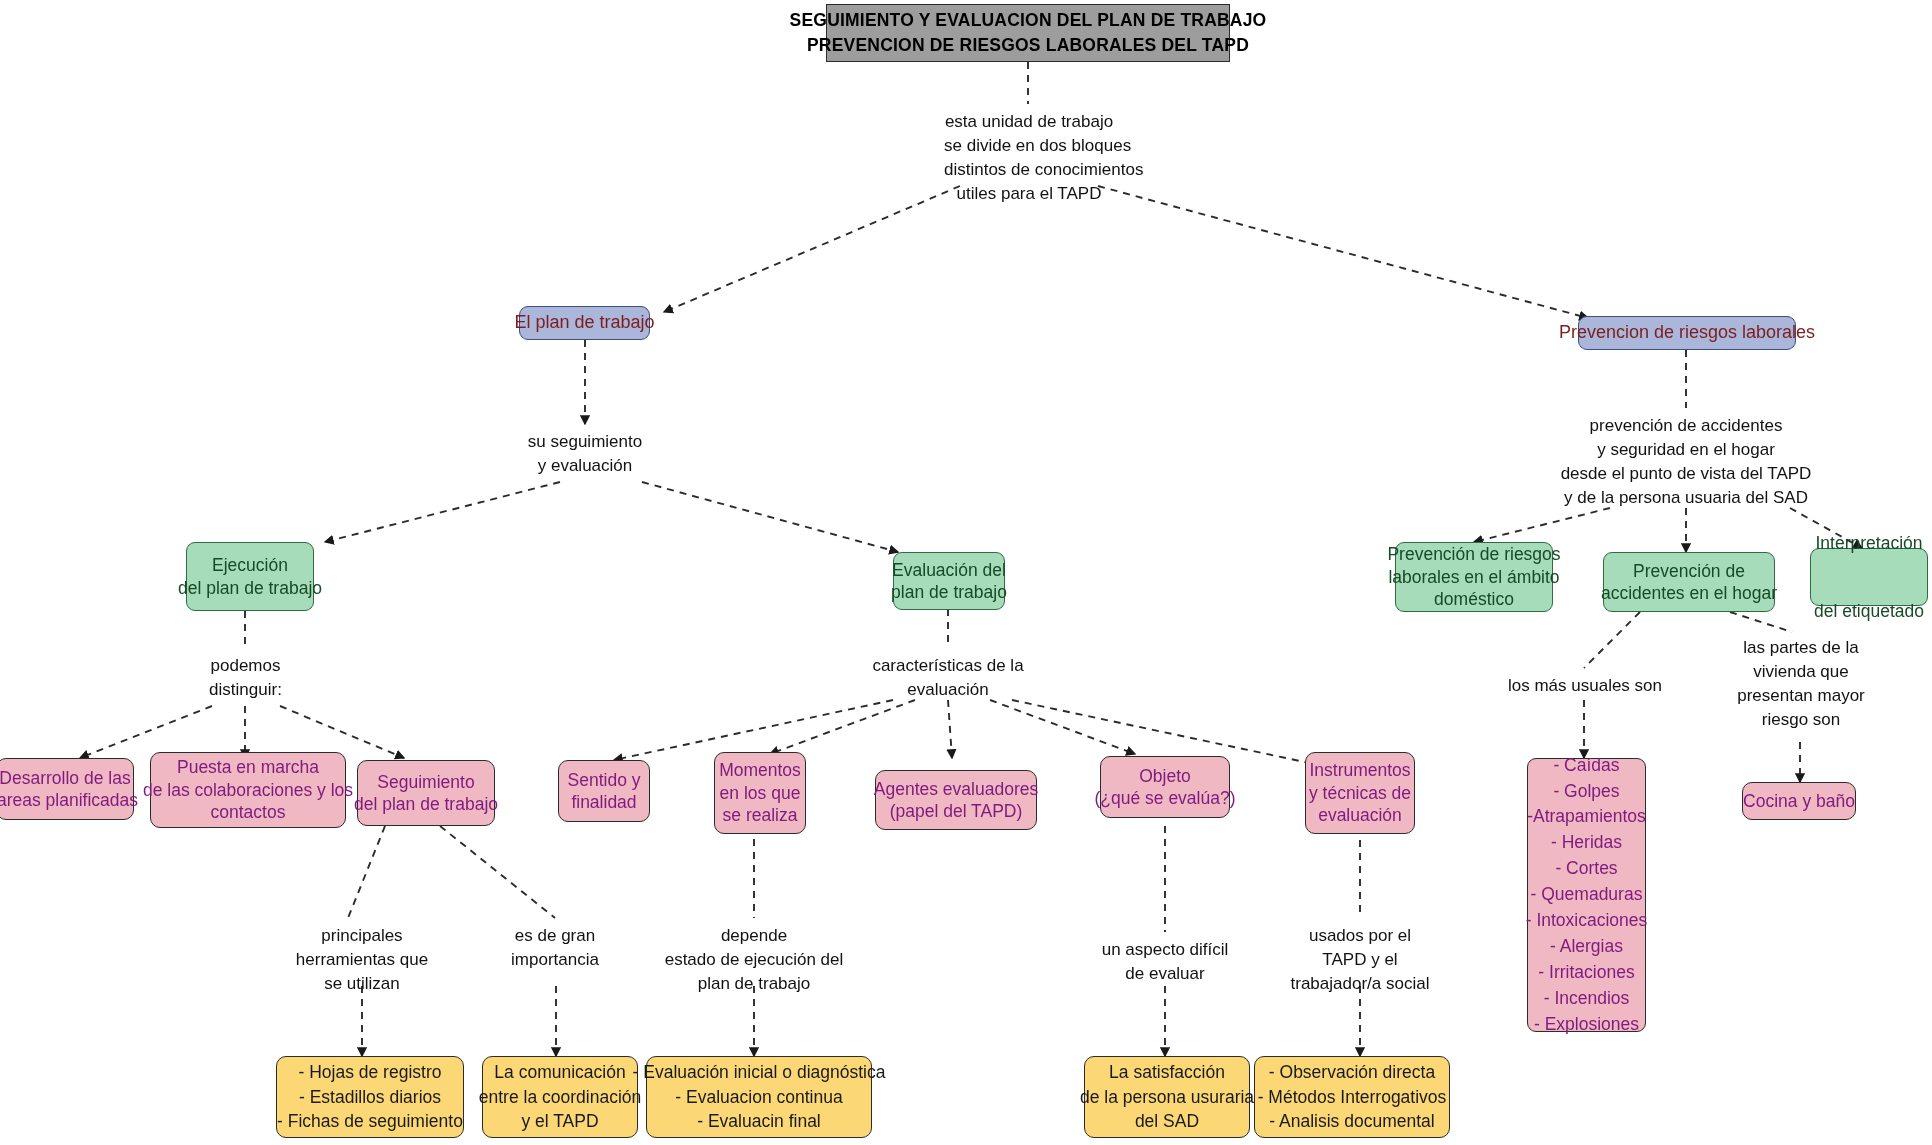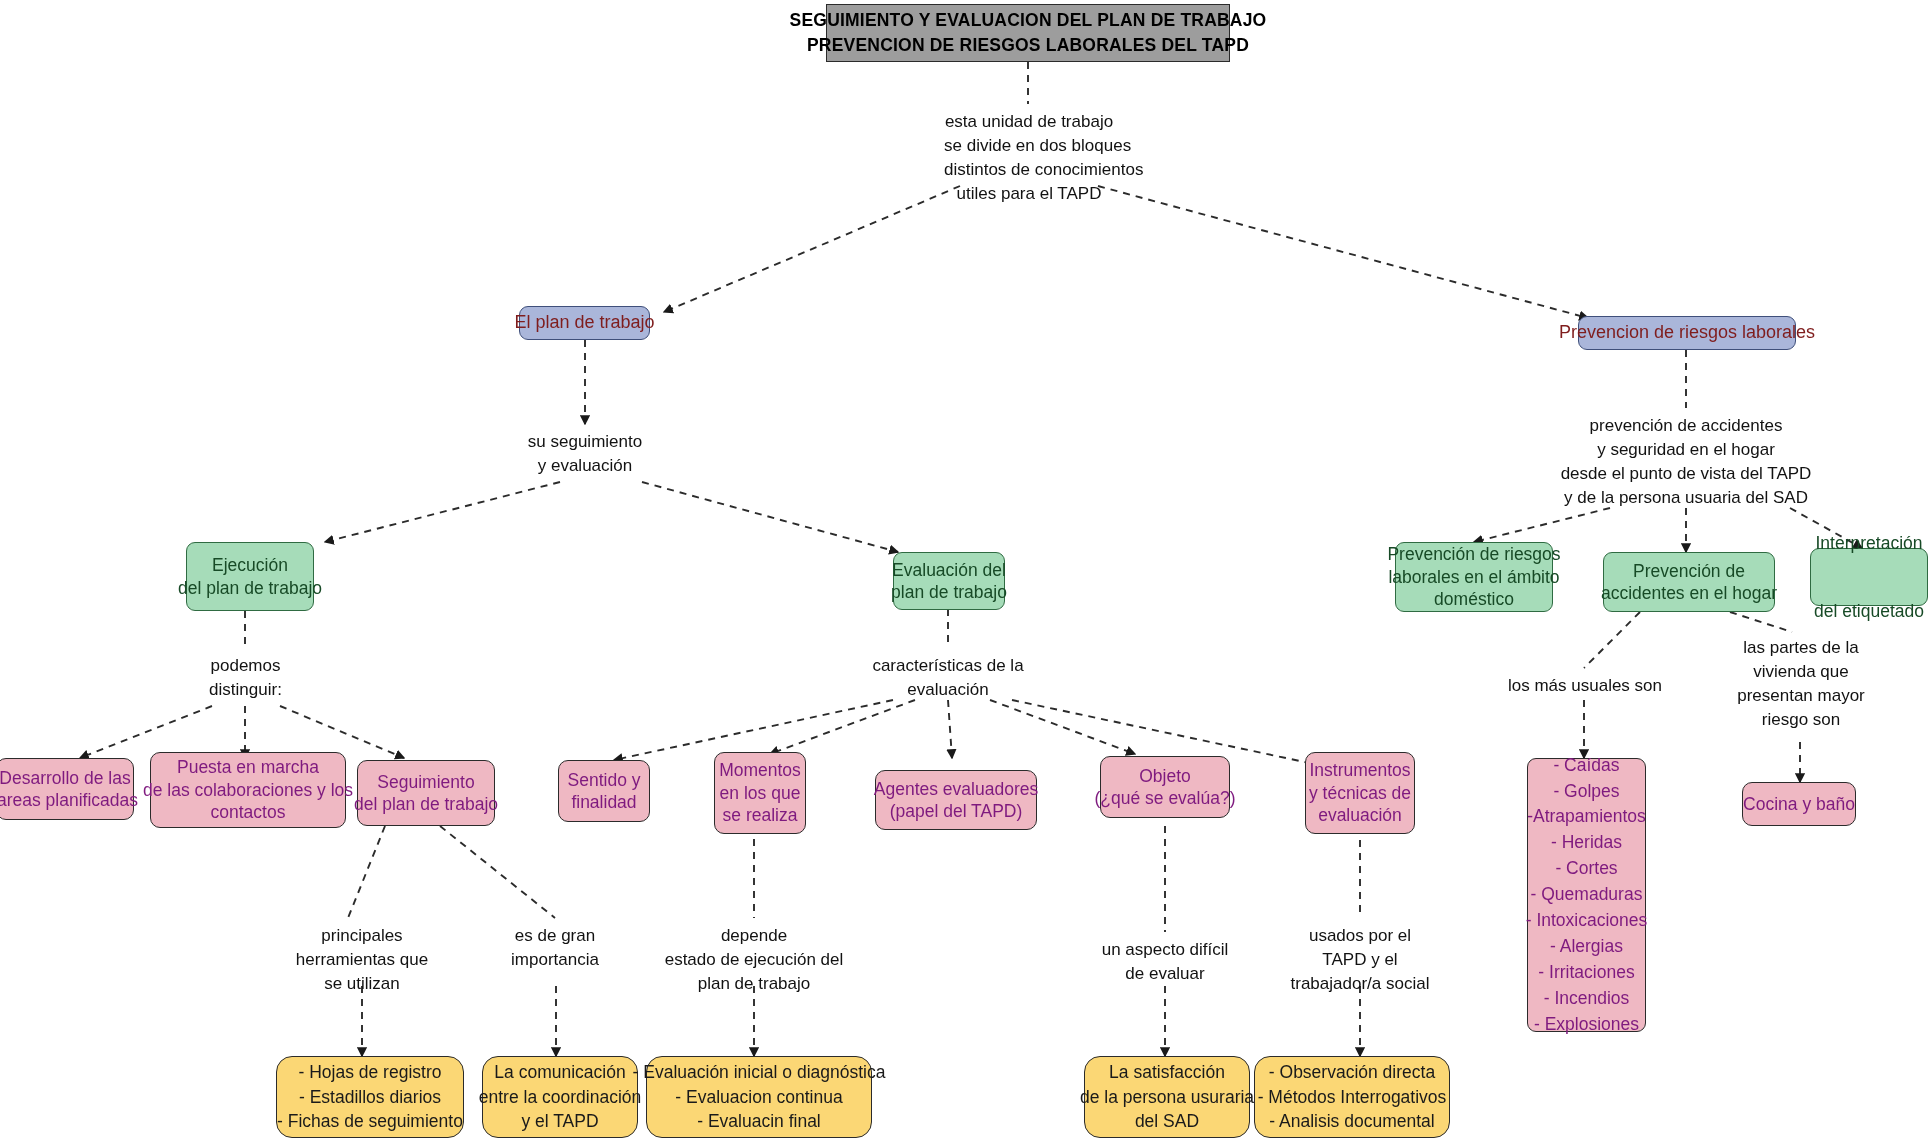--- a/index.html
+++ b/index.html
@@ -77,21 +77,21 @@
     border-radius: 10px;
     color: #7f1a7f;
     font-size: 17.5px;
   }
   .pink.list { border-radius: 9px; line-height: 1.48; }
 
   
   .yellow {
     background: #fbd775;
     border-color: #2b2b2b;
-    border-radius: 16px;
+    border-radius: 10px;
     color: #1a1a1a;
     font-size: 17.5px;
     line-height: 1.42;
   }
 
   
   .lbl {
     position: absolute;
     color: #121212;
     font-size: 17px;
@@ -323,21 +323,21 @@
     <span class="ln">- Heridas</span>
     <span class="ln">- Cortes</span>
     <span class="ln">- Quemaduras</span>
     <span class="ln">- Intoxicaciones</span>
     <span class="ln">- Alergias</span>
     <span class="ln">- Irritaciones</span>
     <span class="ln">- Incendios</span>
     <span class="ln">- Explosiones</span>
   </div>
 
-  <div class="node pink" style="left:1742px; top:782px; width:114px; height:44px;">
+  <div class="node pink" style="left:1742px; top:782px; width:114px; height:38px;">
     <span class="ln">Cocina y baño</span>
   </div>
 
   <div class="node yellow" style="left:276px; top:1056px; width:188px; height:82px;">
     <span class="ln">- Hojas de registro</span>
     <span class="ln">- Estadillos diarios</span>
     <span class="ln">- Fichas de seguimiento</span>
   </div>
 
   <div class="node yellow" style="left:482px; top:1056px; width:156px; height:82px;">

